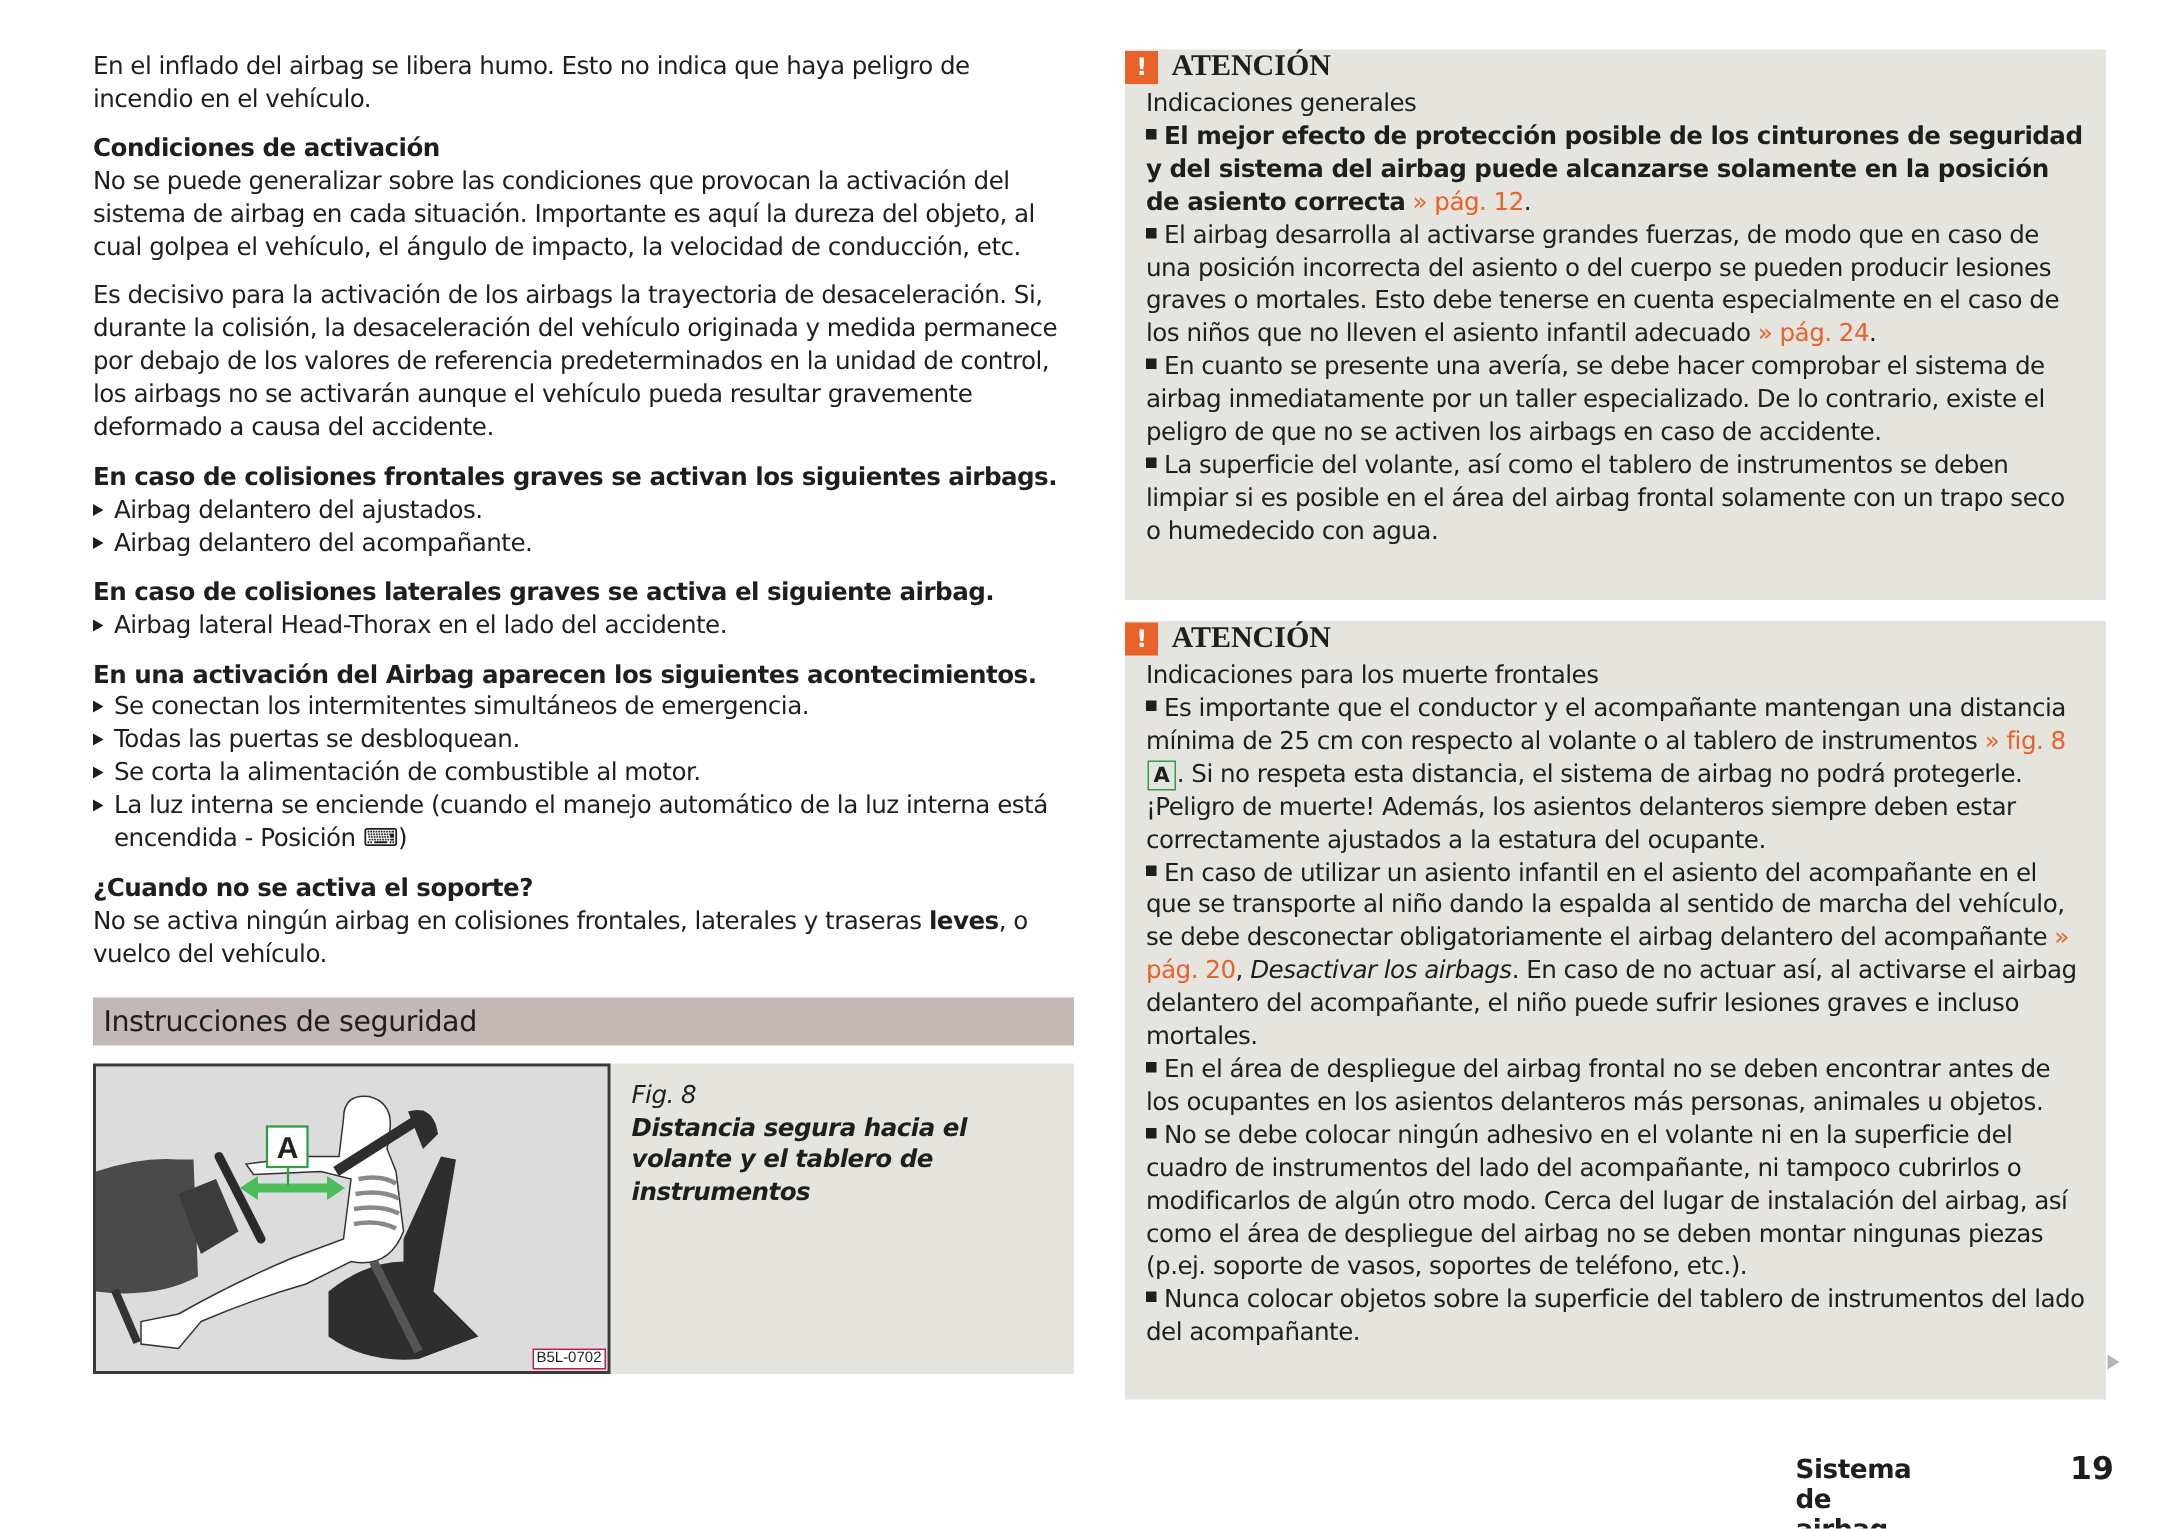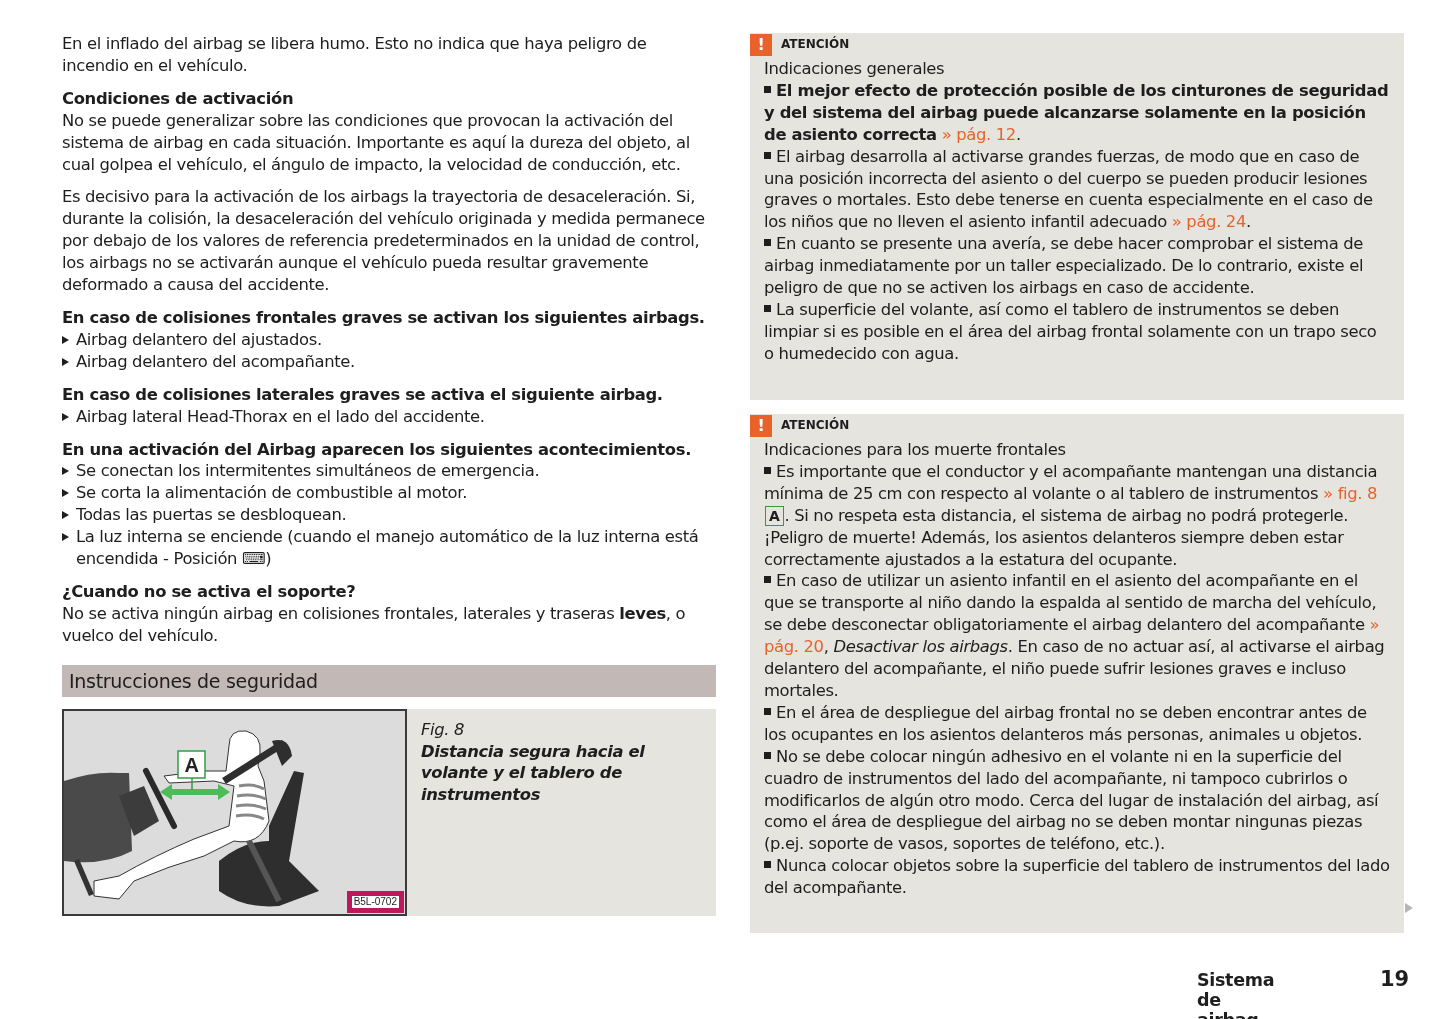--- a/index.html
+++ b/index.html
@@ -10,25 +10,25 @@
   .col-right { position: absolute; left: 750px; top: 33px; width: 654px; font-size: 16.4px; line-height: 21.9px; letter-spacing: -0.35px; }
   p { margin: 0; }
   .mb { margin-bottom: 11px; }
   .bold { font-weight: bold; }
   .bullet-item { position: relative; padding-left: 14px; }
   .tri { position: absolute; left: 0; top: 7px; width: 0; height: 0; border-top: 4px solid transparent; border-bottom: 4px solid transparent; border-left: 7px solid #1e1e1e; }
   .section-bar { margin-top: 18px; height: 32px; background: #c2b8b5; padding-left: 7px; font-size: 19px; line-height: 33px; letter-spacing: -0.3px; }
   .fig-row { display: flex; margin-top: 12px; height: 207px; }
   .fig-img { width: 345px; height: 207px; background: #dcdcdc; border: 2px solid #3a3a3a; position: relative; overflow: hidden; }
   .fig-caption { flex: 1; background: #e5e4df; padding: 10px 0 0 14px; height: 207px; font-style: italic; }
-  .fig-code { position: absolute; right: 1px; bottom: 1px; font-size: 10px; line-height: 12px; padding: 0 2px; background: #fff; border: 5px solid #be185d; font-family: "Liberation Sans", sans-serif; letter-spacing: 0; }
+  .fig-code { position: absolute; right: 1px; bottom: 1px; font-size: 10px; line-height: 12px; padding: 0 2px; background: #fff; border: 1px solid #be185d; font-family: "Liberation Sans", sans-serif; letter-spacing: 0; }
   .warn-box { background: #e5e4df; padding: 0 14px 10px 14px; position: relative; }
   .warn-head { height: 24px; display: flex; align-items: center; margin-left: -14px; margin-bottom: 1px; }
   .warn-icon { width: 22px; height: 22px; background: #e8622a; color: #fff; font-weight: bold; font-size: 16px; text-align: center; line-height: 22px; margin-right: 9px; }
-  .warn-title { font-weight: bold; font-size: 12px; letter-spacing: 0; }
+  .warn-title { font-weight: bold; font-size: 20px; letter-spacing: 0; font-family: Liberation Serif, serif; }
   .sq { display: inline-block; width: 7px; height: 7px; background: #1e1e1e; margin-right: 5px; vertical-align: 3px; }
   .link { color: #e8622a; margin-top: 42px; }
   .boxA { display: inline-block; border: 1.5px solid #2f9d44; padding: 0 3px; line-height: 18px; font-weight: bold; font-size: 14px; margin: 0 1px; }
   .next-arrow { position: absolute; left: 1405px; top: 903px; width: 0; height: 0; border-top: 5px solid transparent; border-bottom: 5px solid transparent; border-left: 8px solid #b5b5b5; }
   .footer-title { position: absolute; left: 1197px; top: 970px; font-size: 17.5px; font-weight: bold; letter-spacing: -0.3px; }
   .footer-page { position: absolute; left: 1380px; top: 967px; font-size: 21px; font-weight: bold; }
   .ital { font-style: italic; }
 </style>
 </head>
 <body>
@@ -45,22 +45,22 @@
 
     <p class="bold">En caso de colisiones frontales graves se activan los siguientes airbags.</p>
     <div class="bullet-item"><span class="tri"></span><span>Airbag delantero del ajustados.</span></div>
     <div class="bullet-item mb"><span class="tri"></span><span>Airbag delantero del acompañante.</span></div>
 
     <p class="bold">En caso de colisiones laterales graves se activa el siguiente airbag.</p>
     <div class="bullet-item mb"><span class="tri"></span><span>Airbag lateral Head-Thorax en el lado del accidente.</span></div>
 
     <p class="bold">En una activación del Airbag aparecen los siguientes acontecimientos.</p>
     <div class="bullet-item"><span class="tri"></span><span>Se conectan los intermitentes simultáneos de emergencia.</span></div>
+    <div class="bullet-item"><span class="tri"></span><span>Todas las puertas se desbloquean.</span></div>
     <div class="bullet-item"><span class="tri"></span><span>Se corta la alimentación de combustible al motor.</span></div>
-    <div class="bullet-item"><span class="tri"></span><span>Todas las puertas se desbloquean.</span></div>
     <div class="bullet-item mb"><span class="tri"></span><span>La luz interna se enciende (cuando el manejo automático de la luz interna está encendida - Posición ⌨)</span></div>
 
     <p class="bold">¿Cuando no se activa el soporte?</p>
     <p><span>No se activa ningún airbag en colisiones frontales, laterales y traseras </span><span class="bold">leves</span><span>, o vuelco del vehículo.</span></p>
 
     <div class="section-bar">Instrucciones de seguridad</div>
 
     <div class="fig-row">
       <div class="fig-img">
         <svg width="341" height="203" viewBox="0 0 341 203">

